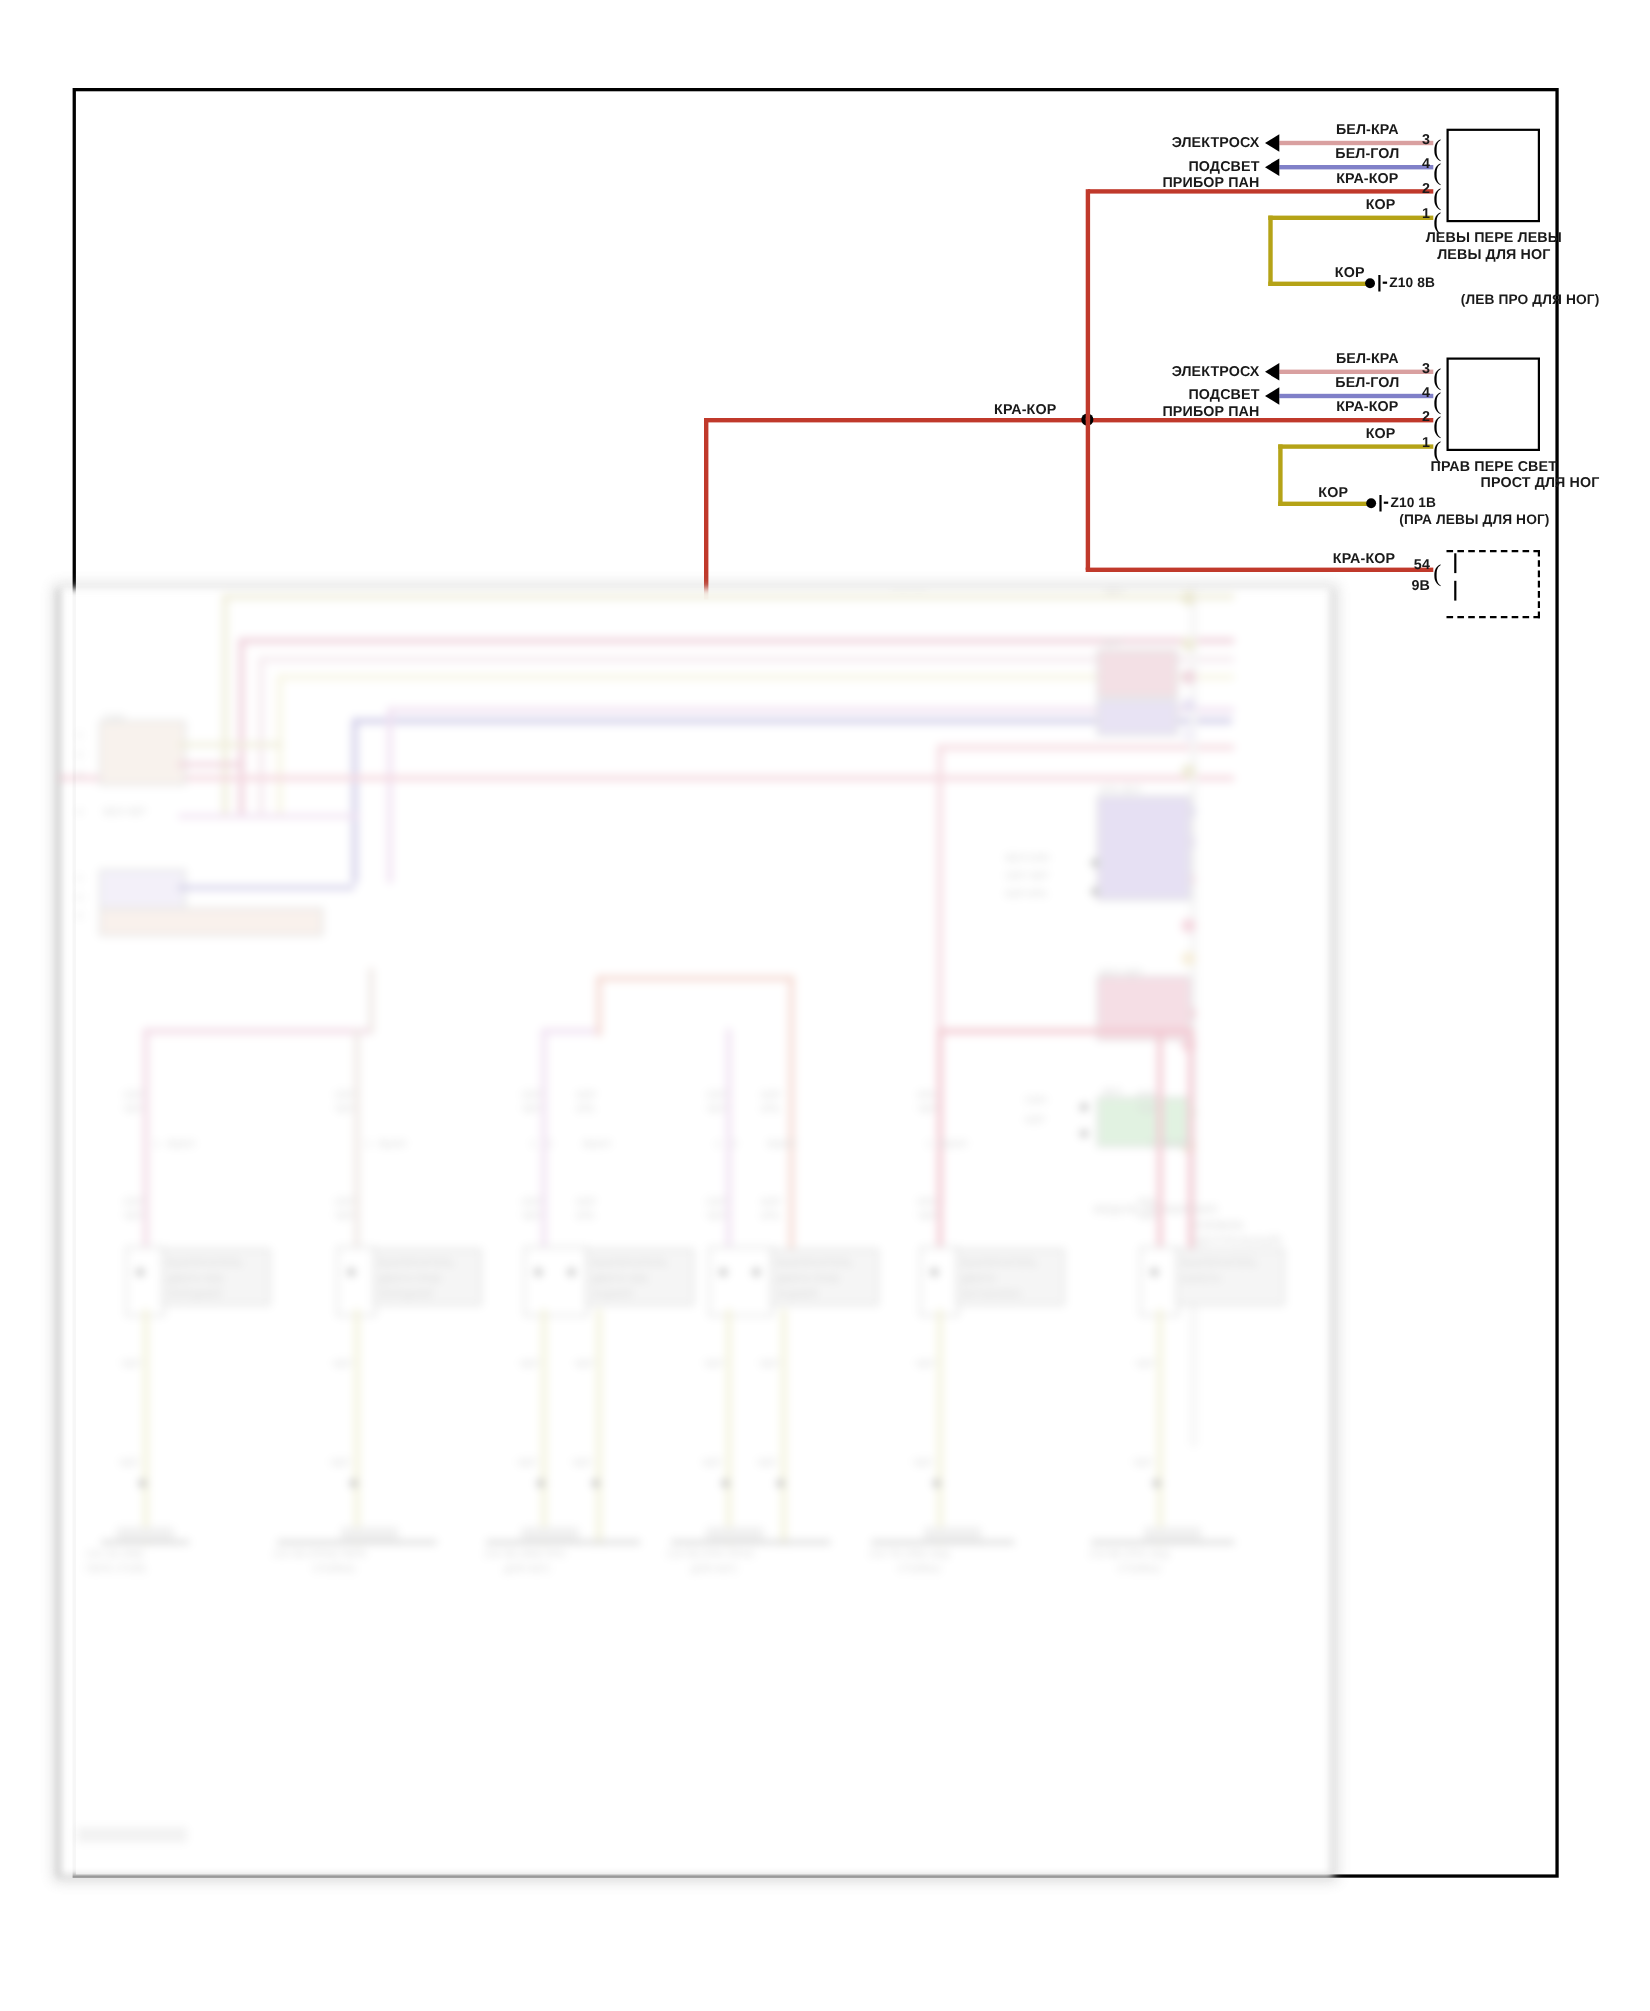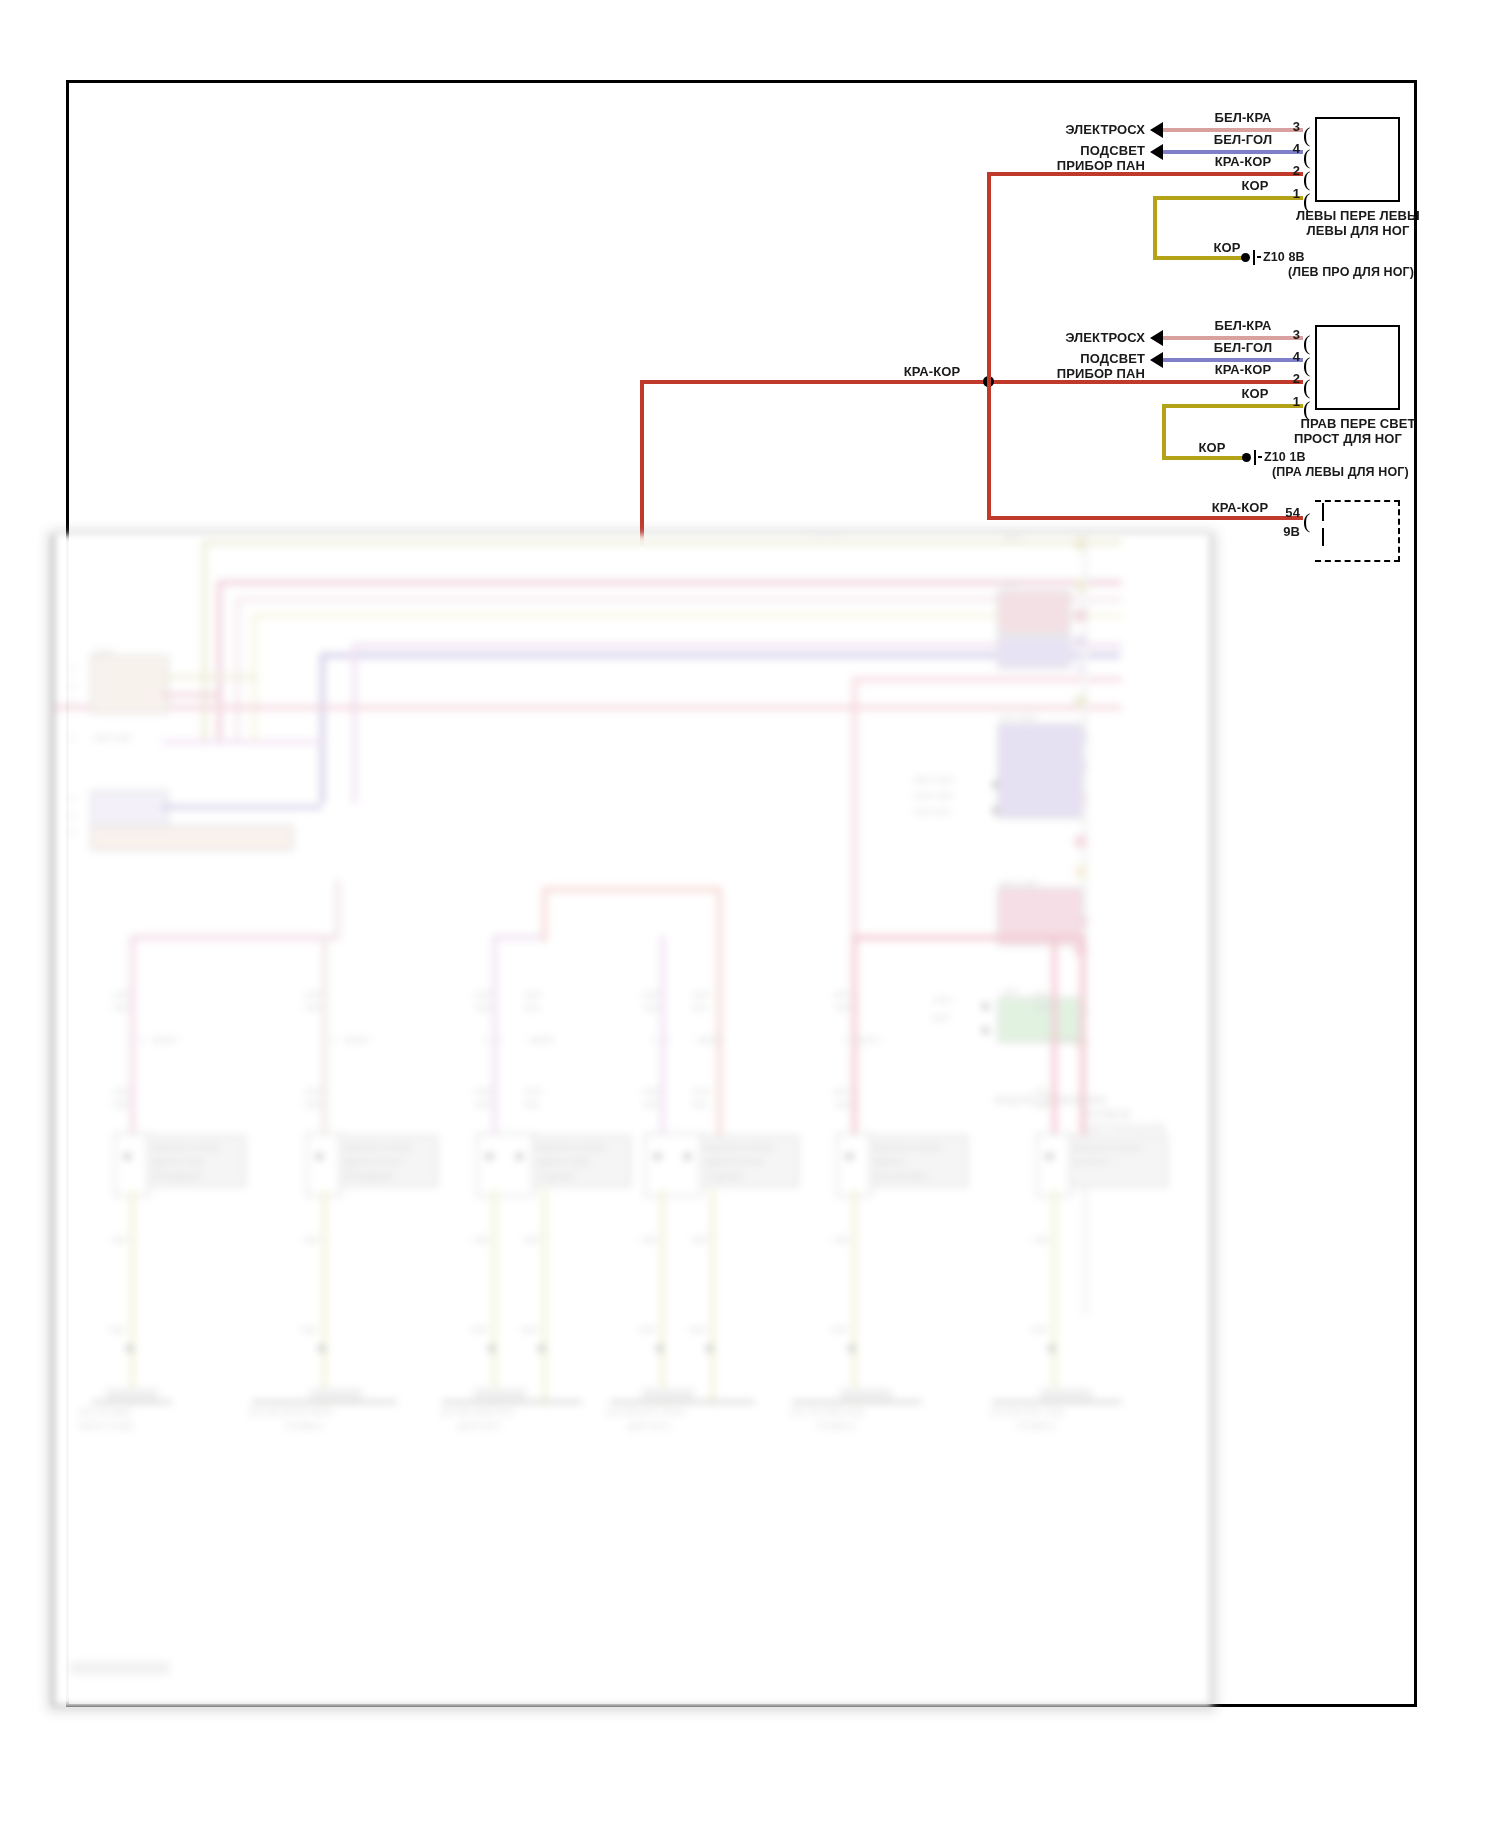--- a/index.html
+++ b/index.html
@@ -122,21 +122,21 @@
   <div class="lbl right" style="left:1300px;top:186px;">1</div>
 
   <div class="lbl center" style="left:1358px;top:208px;">ЛЕВЫ ПЕРЕ ЛЕВЫ</div>
   <div class="lbl center" style="left:1358px;top:223px;">ЛЕВЫ ДЛЯ НОГ</div>
 
   <div class="lbl center" style="left:1227px;top:240px;">КОР</div>
   <div class="gnd-dot" style="left:1241px;top:253px;"></div>
   <div class="gnd-bar" style="left:1253px;top:250px;"></div>
   <div class="gnd-tick" style="left:1257px;top:256px;"></div>
   <div class="lbl small" style="left:1263px;top:250px;">Z10 8B</div>
-  <div class="lbl small" style="left:1288px;top:265px;text-align:center;">(ЛЕВ ПРО ДЛЯ НОГ)</div>
+  <div class="lbl small" style="left:1328px;top:265px;text-align:center;">(ЛЕВ ПРО ДЛЯ НОГ)</div>
 
   <div class="conn-box" style="left:1315px;top:325px;width:85px;height:85px;"></div>
 
   <div class="pin-brk" style="left:1303px;top:336px;">(</div>
   <div class="pin-brk" style="left:1303px;top:358px;">(</div>
   <div class="pin-brk" style="left:1303px;top:380px;">(</div>
   <div class="pin-brk" style="left:1303px;top:402px;">(</div>
 
   <div class="wire wh" style="left:1163px;top:336px;width:140px;background:#d9a0a0;"></div>
   <div class="arrow-l" style="left:1150px;top:330px;"></div>
@@ -165,21 +165,21 @@
 
   <div class="wire wv" style="left:640px;top:380px;height:165px;background:#c0392b;"></div>
 
   <div class="wire wh" style="left:1162px;top:404px;width:141px;background:#b5a317;"></div>
   <div class="wire wv" style="left:1162px;top:404px;height:56px;background:#b5a317;"></div>
   <div class="wire wh" style="left:1162px;top:456px;width:82px;background:#b5a317;"></div>
   <div class="lbl center" style="left:1255px;top:386px;">КОР</div>
   <div class="lbl right" style="left:1300px;top:394px;">1</div>
 
   <div class="lbl center" style="left:1358px;top:416px;">ПРАВ ПЕРЕ СВЕТ</div>
-  <div class="lbl center" style="left:1348px;top:431px;">ПРОСТ ДЛЯ НОГ</div>
+  <div class="lbl center" style="left:1400px;top:431px;">ПРОСТ ДЛЯ НОГ</div>
 
   <div class="lbl center" style="left:1212px;top:440px;">КОР</div>
   <div class="gnd-dot" style="left:1242px;top:453px;"></div>
   <div class="gnd-bar" style="left:1254px;top:450px;"></div>
   <div class="gnd-tick" style="left:1258px;top:456px;"></div>
   <div class="lbl small" style="left:1264px;top:450px;">Z10 1B</div>
   <div class="lbl small" style="left:1272px;top:465px;">(ПРА ЛЕВЫ ДЛЯ НОГ)</div>
 
   <div class="wire wh" style="left:987px;top:516px;width:316px;background:#c0392b;"></div>
   <div class="lbl center" style="left:1240px;top:500px;">КРА-КОР</div>

